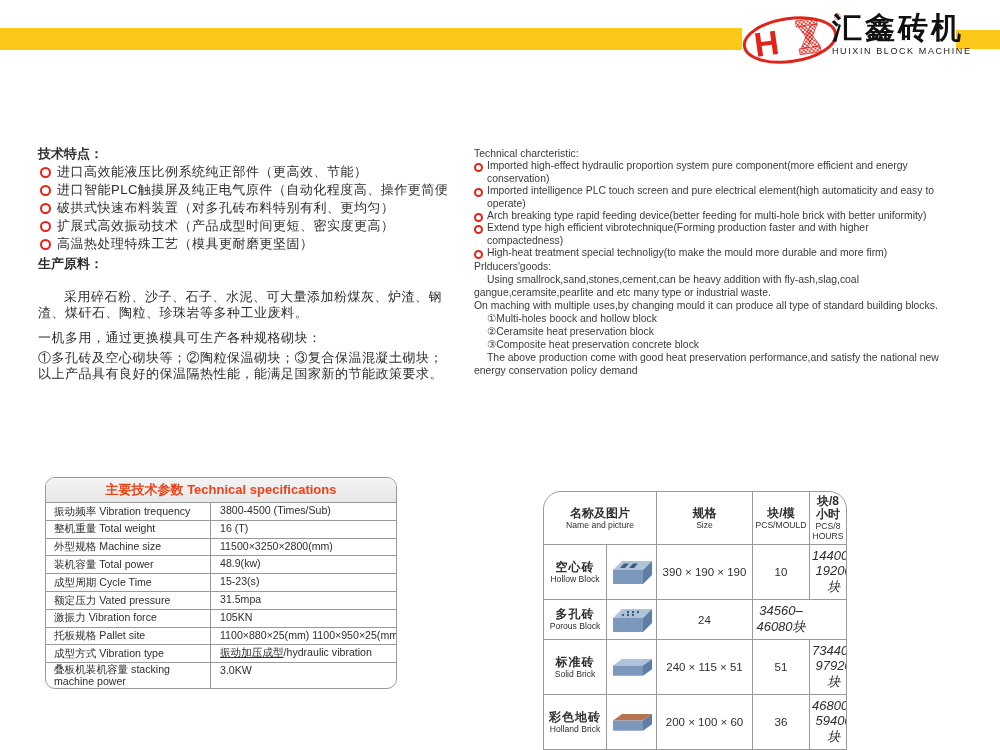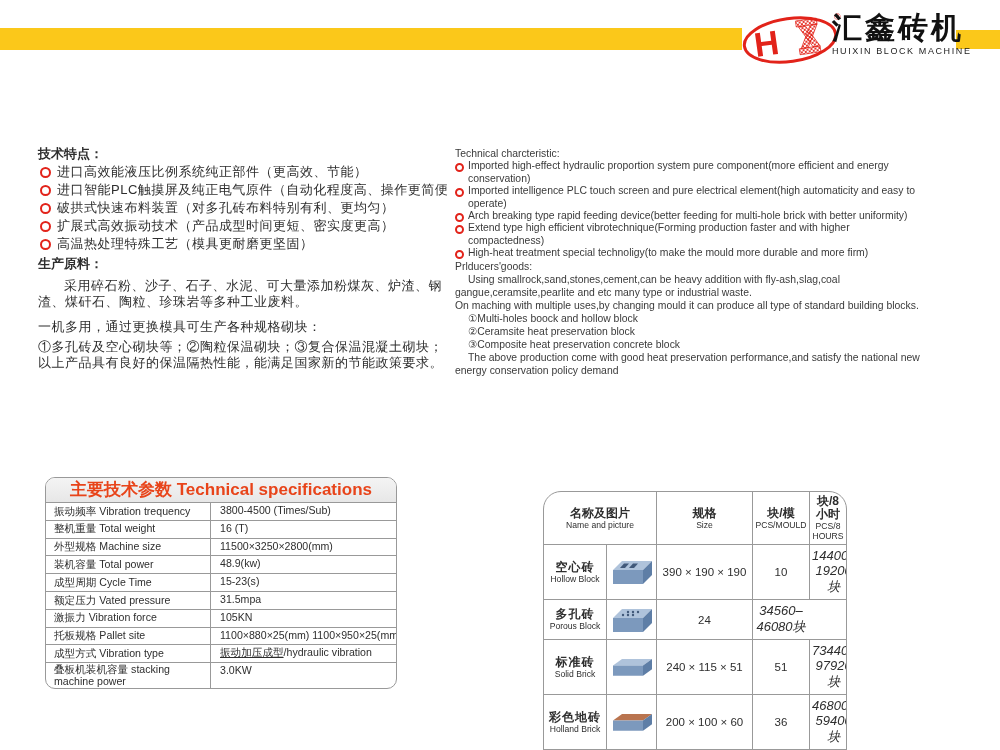--- a/index.html
+++ b/index.html
@@ -21,35 +21,35 @@
   .brand-cn{font-size:30px; font-weight:bold; color:#111; letter-spacing:3px; line-height:32px; white-space:nowrap;}
   .brand-en{font-size:9px; color:#222; letter-spacing:1.6px; margin-top:2px; white-space:nowrap;}
   
   .col-left{position:absolute; left:38px; top:145px; width:414px; font-size:13px; line-height:18px;}
   .cn-title{font-weight:bold; line-height:18px; margin-bottom:0;}
   .cn-bullets{margin:0 0 2px 0;}
   .cn-bullet{display:flex; align-items:flex-start; line-height:18px; letter-spacing:.5px;}
   .ring{flex:0 0 auto; width:7px; height:7px; border:2.2px solid var(--brand-red); border-radius:50%;
         margin:4px 6px 0 2px; display:inline-block;}
   .cn-para{margin:0; line-height:16px; letter-spacing:.5px;}
-  .cn-para.first-indent{text-indent:2em; margin-top:5px;}
+  .cn-para.first-indent{text-indent:2em; margin-top:16px;}
   .mt6{margin-top:9px;}
   .mt2{margin-top:4px;}
   
-  .col-right{position:absolute; left:455px; top:148px; width:468px; font-size:10.4px; line-height:12.4px; color:#3a3a3a;}
+  .col-right{position:absolute; left:474px; top:148px; width:468px; font-size:10.4px; line-height:12.4px; color:#3a3a3a;}
   .en-title{line-height:12.4px;}
   .en-bullet{position:relative; padding-left:13px;}
   .en-bullet .ring{position:absolute; left:0; top:3px; width:5px; height:5px; border-width:2px; margin:0;}
   .en-p{margin:0; line-height:13px;}
   .en-p.first-indent{text-indent:13px;}
   .en-blocks{padding-left:13px;}
   
   .spec-table{position:absolute; left:45px; top:477px; width:352px; border:1.3px solid var(--border);
               border-radius:10px; overflow:hidden; background:#fff; box-sizing:border-box;}
-  .spec-title{height:24px; line-height:24px; text-align:center; font-size:17px; font-weight:bold;
+  .spec-title{height:24px; line-height:24px; text-align:center; font-size:13px; font-weight:bold;
               color:var(--title-red); background:linear-gradient(#f4f4f4,#e7e7e7); border-bottom:1px solid var(--border);}
   .spec-row{display:grid; grid-template-columns:164px 1fr; min-height:16.8px; align-items:center;}
   .spec-row + .spec-row{border-top:1px solid var(--border);}
   .spec-label{padding:1px 4px 1px 8px; font-size:10.6px; line-height:11.5px;}
   .spec-value{padding:1px 2px 1px 9px; font-size:10.6px; border-left:1px solid var(--border);
               align-self:stretch; display:flex; align-items:flex-start; white-space:nowrap;}
   .spec-value .u{text-decoration:underline;}
   
   .product-table{position:absolute; left:543px; top:491px; width:304px; border:1.3px solid var(--border);
                  border-radius:18px; overflow:hidden; background:#fff; box-sizing:border-box;}

